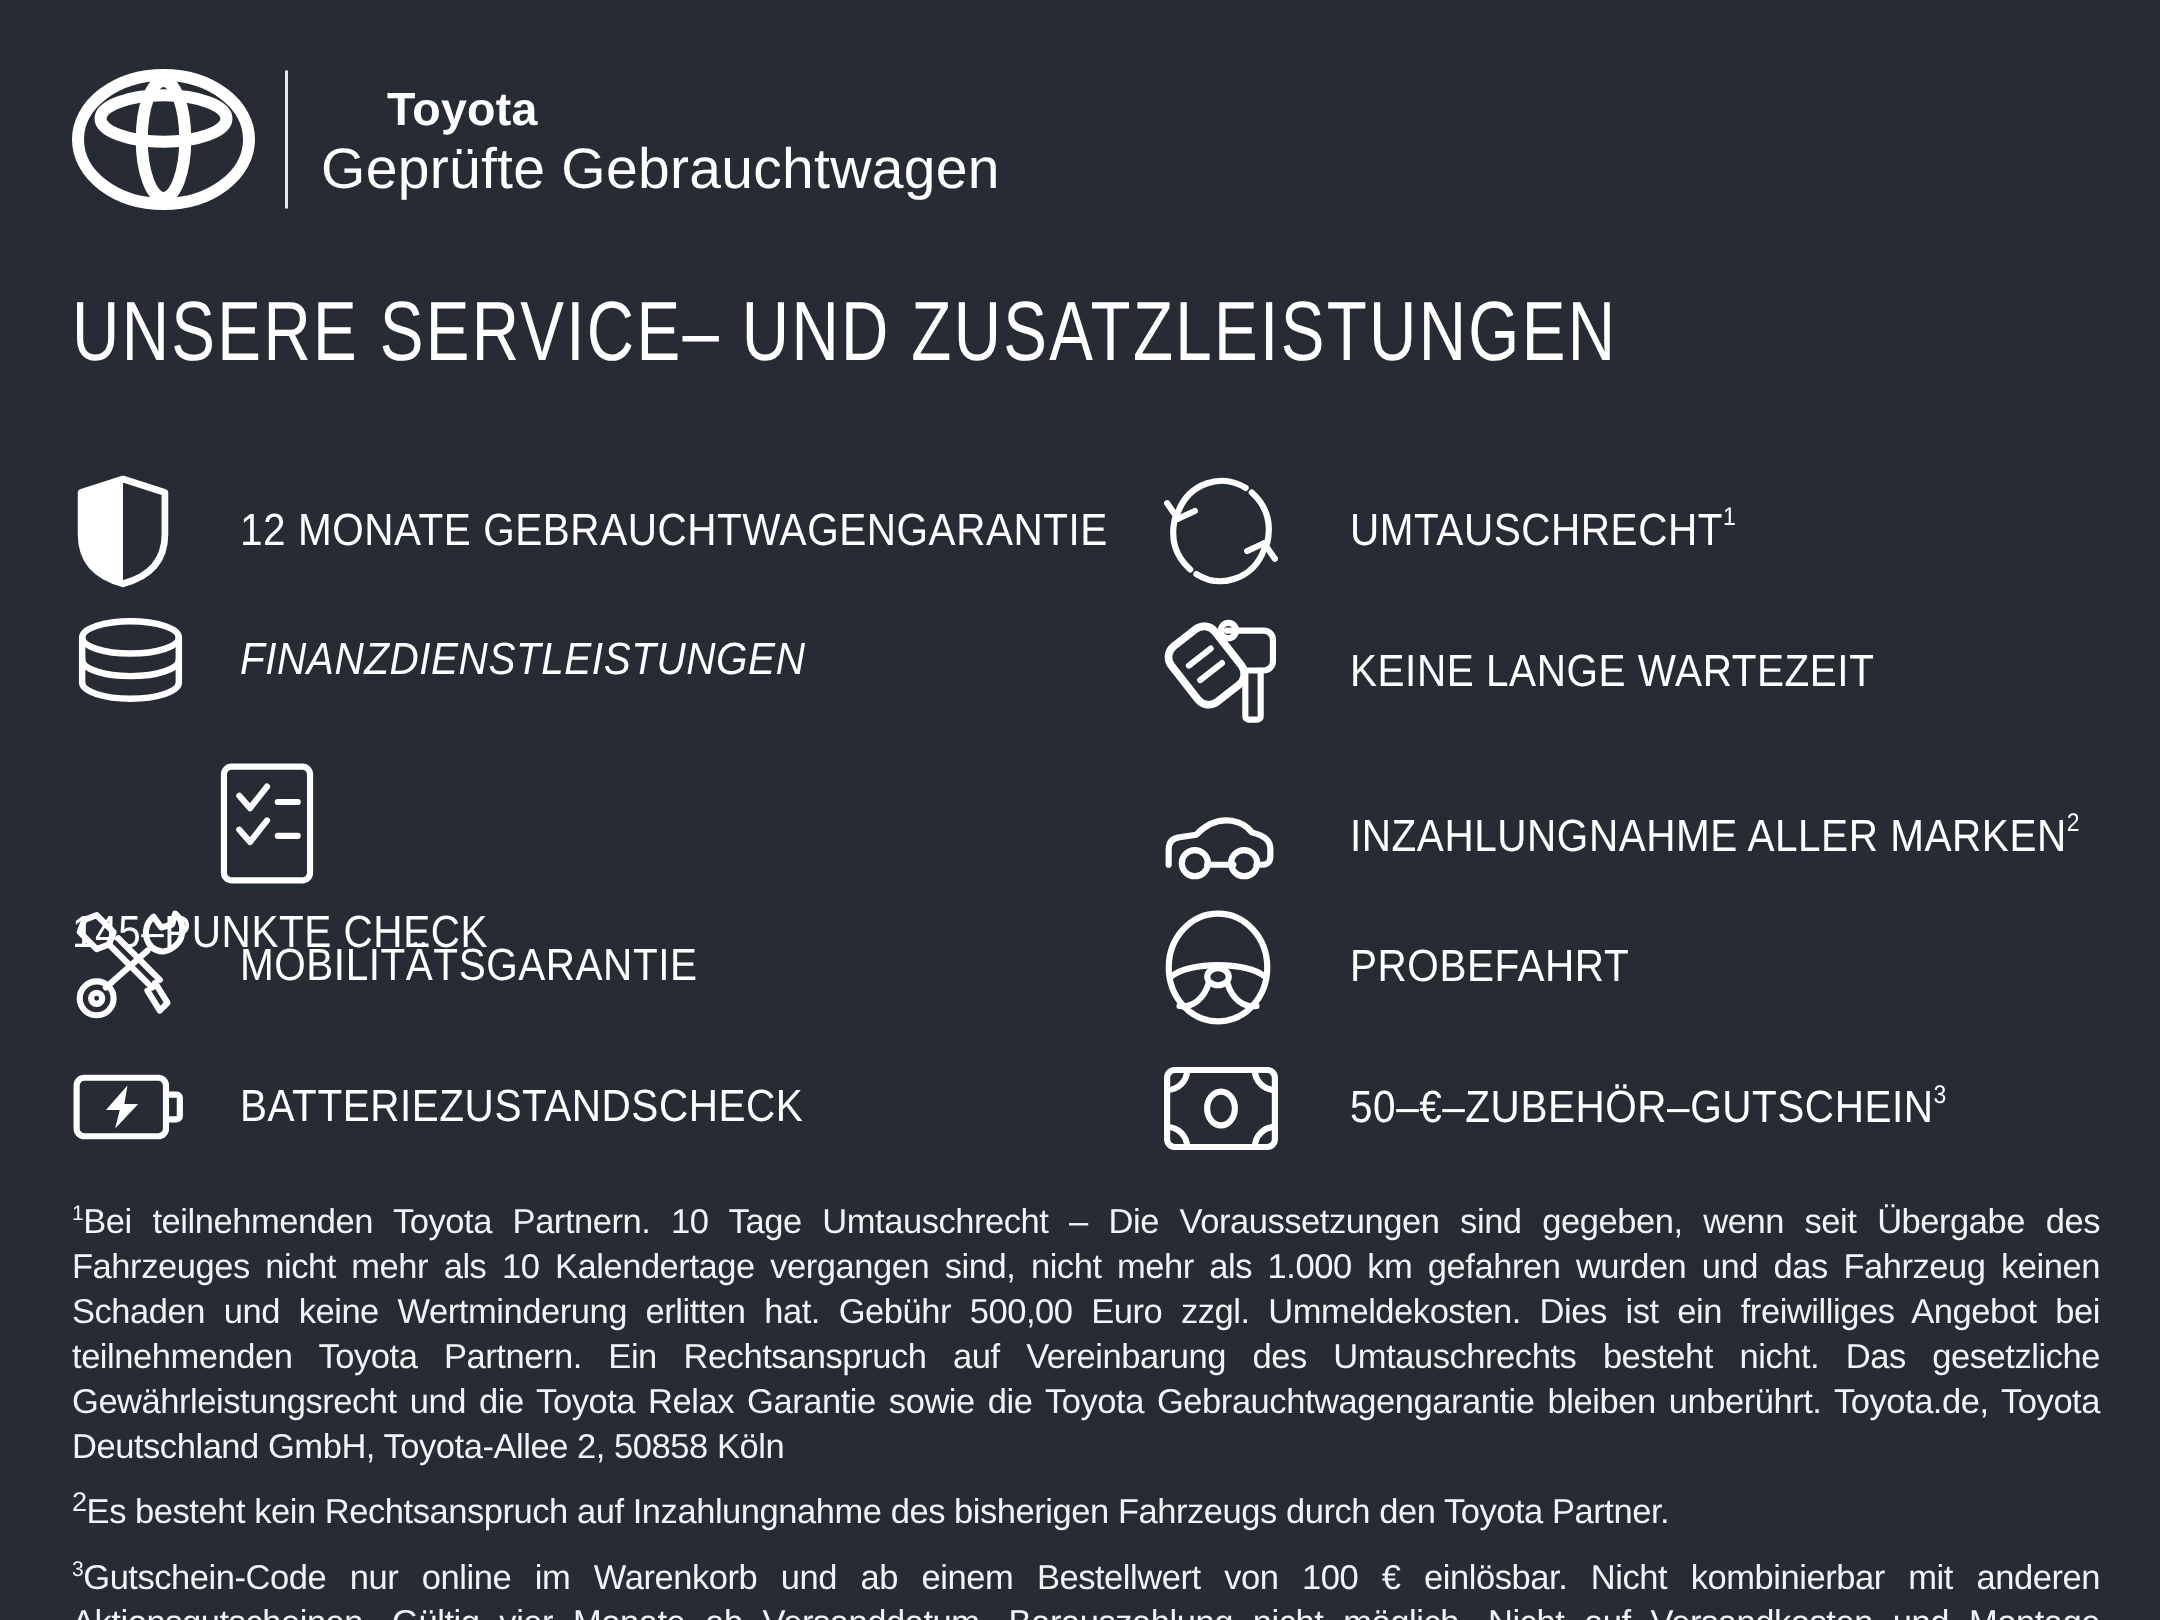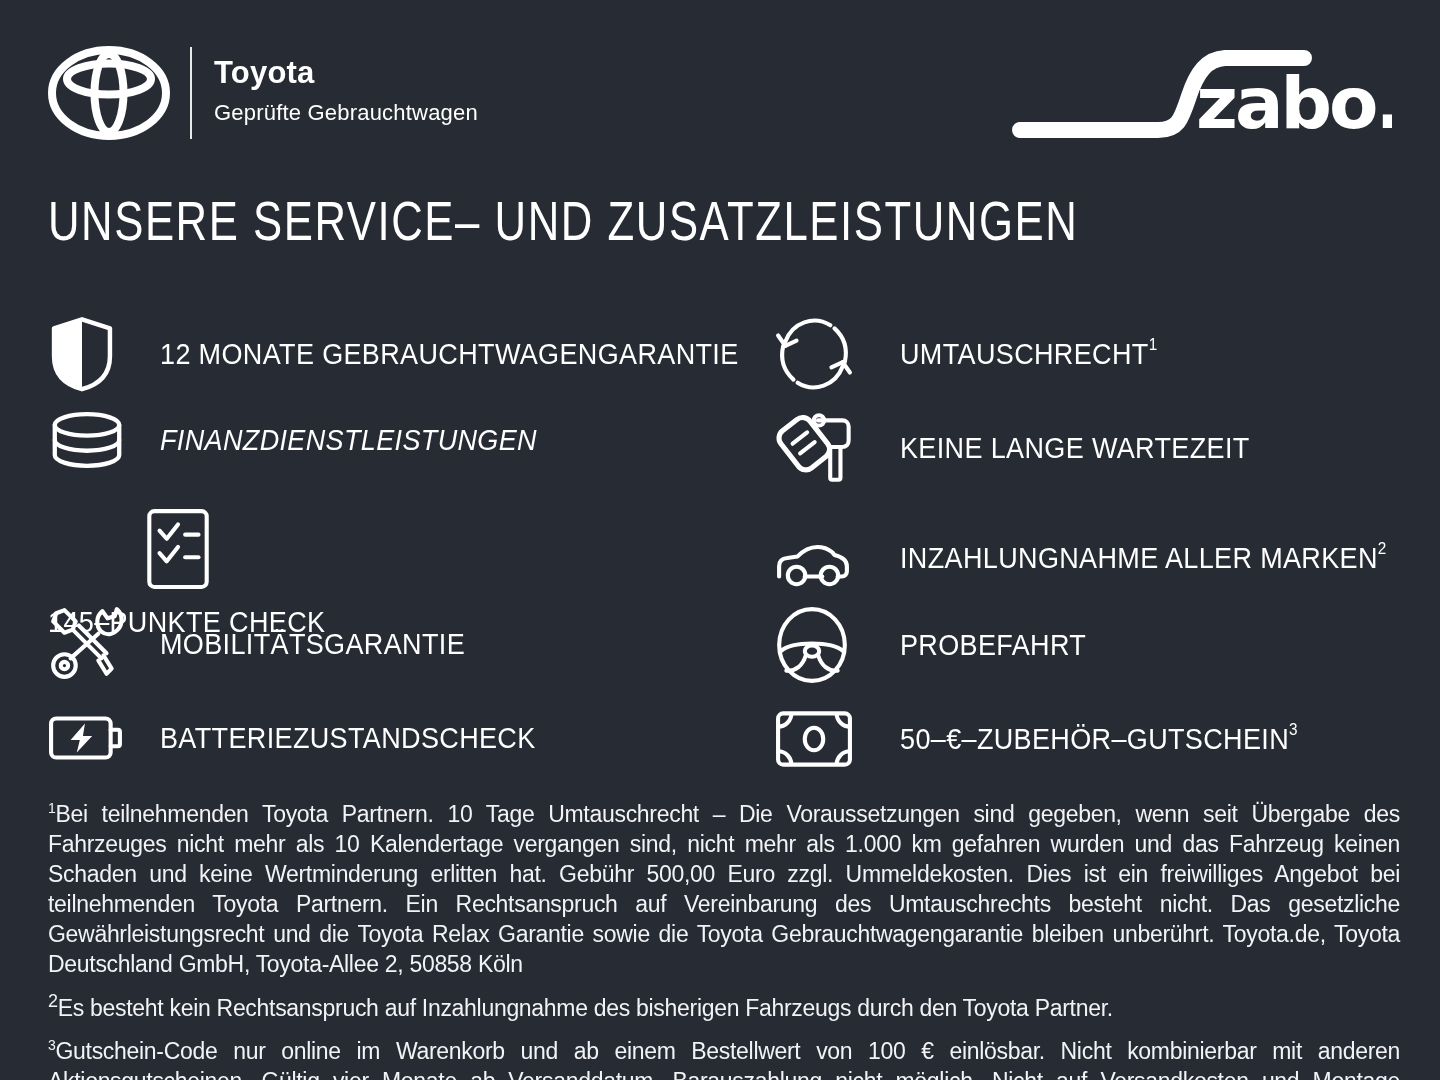--- a/index.html
+++ b/index.html
@@ -10,22 +10,22 @@
     font-family:"Liberation Sans", sans-serif;
     position:relative;overflow:hidden;
   }
   svg{display:block;}
   .stroke{fill:none;stroke:#fff;stroke-width:4;stroke-linecap:round;stroke-linejoin:round;}
 
   
   .header{position:absolute;top:46px;left:48px;right:48px;height:100px;}
   .brand{position:absolute;left:0;top:0;display:flex;align-items:center;}
   .brand-divider{width:2px;height:92px;background:rgba(255,255,255,.9);margin:0 22px 0 20px;}
-  .brand-title{font-size:31px;font-weight:bold;line-height:40px;letter-spacing:.2px;}
-  .brand-subtitle{font-size:22px;font-weight:normal;line-height:40px;letter-spacing:.2px;}
+  .brand-title{font-size:31px;font-weight:bold;line-height:40px;letter-spacing:.2px;margin-left:44px;}
+  .brand-subtitle{font-size:38px;font-weight:normal;line-height:40px;letter-spacing:.2px;}
   .dealer{position:absolute;right:0;top:0;}
 
   
   .page-title{
     position:absolute;top:188px;left:48px;
     font-size:56px;font-weight:normal;letter-spacing:2px;
     transform:scaleX(.78);transform-origin:left center;white-space:nowrap;
   }
 
   
@@ -57,26 +57,20 @@
         <ellipse cx="61" cy="33" rx="42" ry="15.5" fill="none" stroke="#fff" stroke-width="8"></ellipse>
       </svg>
     </span>
     <span class="brand-divider"></span>
     <span>
       <div class="brand-title">Toyota</div>
       <div class="brand-subtitle">Geprüfte Gebrauchtwagen</div>
     </span>
   </div>
 
-  <div class="dealer">
-    <svg width="380" height="100" viewBox="0 0 380 100">
-      <path d="M8,84 H146 C166,84 169,74 177,50 C185,26 195,13 213,12 H292" fill="none" stroke="#fff" stroke-width="16" stroke-linecap="round" stroke-linejoin="round"></path>
-      <text x="184" y="82" font-family="DejaVu Sans, sans-serif" font-weight="bold" font-size="72" letter-spacing="-3" fill="#fff">zabo.</text>
-    </svg>
-  </div>
 </div>
 
 <div class="page-title">UNSERE SERVICE– UND ZUSATZLEISTUNGEN</div>
 
 <div class="service-row" style="left:48px;top:313px;justify-content:center;">
   <span class="icon-slot">
     <svg width="68" height="76" viewBox="0 0 60 68">
       <path class="stroke" d="M30,3 L55,11 V36 C55,53 45,61.5 30,65.5 C15,61.5 5,53 5,36 V11 Z"></path>
       <path d="M30,3 L5,11 V36 C5,53 15,61.5 30,65.5 Z" fill="#fff"></path>
     </svg>

